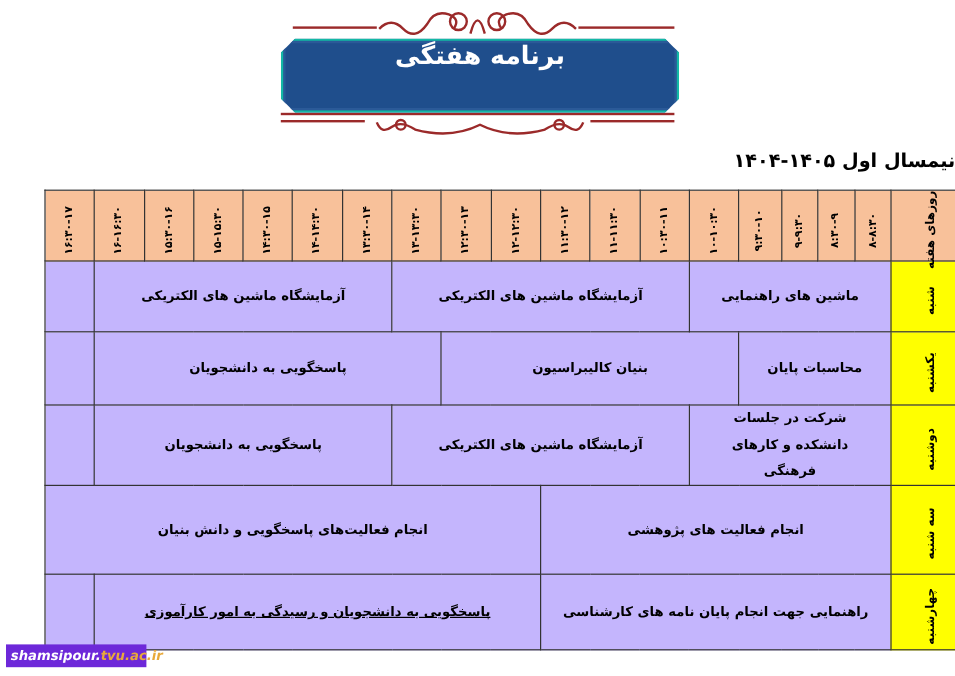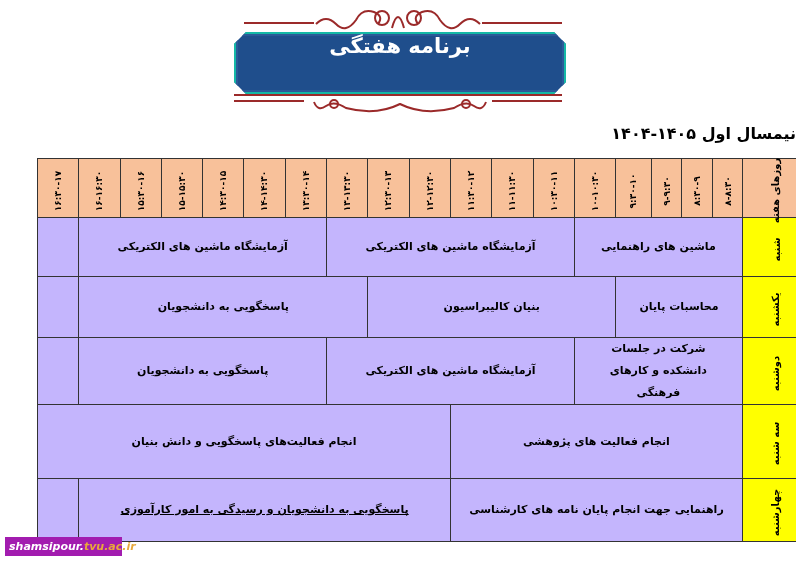--- a/index.html
+++ b/index.html
@@ -30,21 +30,21 @@
     display:inline-block; transform:rotate(-90deg); white-space:nowrap;
     font-size:9px; font-weight:bold; direction:ltr;
   }
   .day { background:#ffff00; }
   .day span {
     display:inline-block; transform:rotate(-90deg); white-space:nowrap;
     font-size:10px; font-weight:bold; direction:rtl;
   }
   .cell { background:#c4b5fd; font-size:11px; font-weight:bold; direction:rtl; line-height:22px; }
   .footer {
-    position:absolute; left:5px; top:537px; width:113px; height:19px; background:#a21caf;
+    position:absolute; left:5px; top:537px; width:113px; height:19px; background:#6d28d9;
     display:flex; align-items:center; padding-left:4px; font-style:italic; font-weight:bold; font-size:11px;
   }
   .footer .a { color:#ffffff; }
   .footer .b { color:#e8a93a; }
 </style>
 </head>
 <body>
 
 <div class="orn-line" style="left:244px;top:22px;width:70px;"></div>
 <div class="orn-line" style="left:482px;top:22px;width:80px;"></div>

